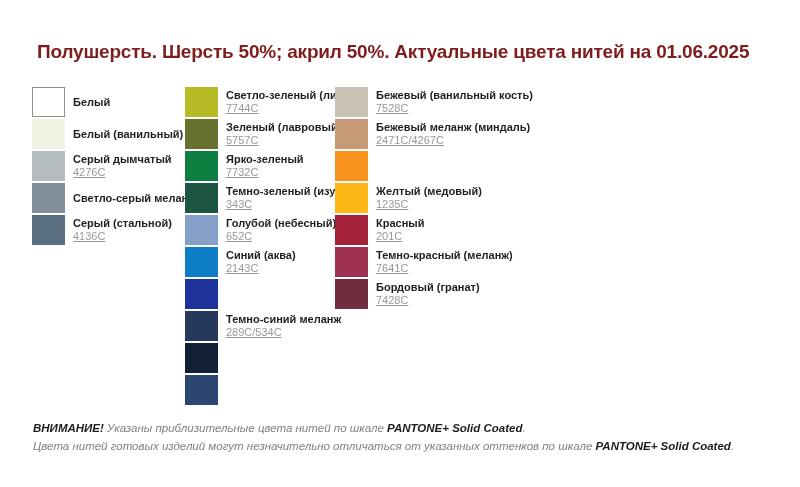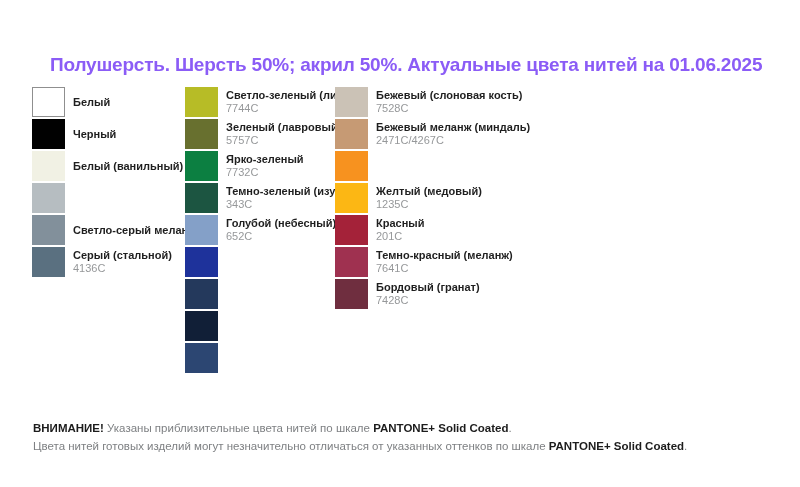--- a/index.html
+++ b/index.html
@@ -1,67 +1,65 @@
 <!DOCTYPE html>
 <html><head>
 <meta charset="utf-8">
 <style>
   html,body{margin:0;padding:0;background:#ffffff;}
   .page{
     position:relative;width:800px;height:487px;background:#ffffff;
     font-family:"Liberation Sans",sans-serif;overflow:hidden;
   }
   .title{
-    position:absolute;left:33px;top:37px;margin:17px;
-    font-size:19px;font-weight:bold;color:#8b5cf6;letter-spacing:-0.2px;
+    position:absolute;left:33px;top:37px;margin:4px;
+    font-size:19px;font-weight:bold;color:#7f1d1d;letter-spacing:-0.2px;
     white-space:nowrap;
   }
   .col{position:absolute;top:87px;}
   #col-0{left:32px;}
   #col-1{left:185px;}
   #col-2{left:335px;}
   .row{display:flex;align-items:center;height:30px;margin-bottom:2px;}
   .swatch{width:33px;height:30px;flex:0 0 33px;box-sizing:border-box;}
   .lbl{margin-left:8px;white-space:nowrap;}
   .nm{font-size:11px;font-weight:bold;color:#1f1f1f;line-height:13px;}
-  .cd{font-size:11px;font-weight:normal;color:#96989a;line-height:13px;}
+  .cd{font-size:11px;font-weight:normal;color:#96989a;line-height:13px;text-decoration:underline;}
   .footer{
     position:absolute;left:33px;top:419px;
-    font-size:11.5px;color:#7e8083;line-height:18px;
+    font-size:11.5px;color:#7e8083;line-height:18px;font-style:italic;
   }
   .footer p{margin:0;white-space:nowrap;}
   .b{font-weight:bold;color:#1c1c1c;}
 </style>
 </head>
 <body>
 
 <div class="page">
   <h1 class="title">Полушерсть. Шерсть 50%; акрил 50%. Актуальные цвета нитей на 01.06.2025</h1>
 
   <div id="col-0" class="col">
       <div class="row">
         <div class="swatch" style="background: rgb(255, 255, 255); border: 1px solid rgb(143, 143, 143);"></div>
         <div class="lbl">
           <div class="nm">Белый</div>
         </div>
       </div>
       <div class="row">
-        <div class="swatch" style="background: rgb(1, 1, 1);"></div>
-        <div class="lbl">
-          <div class="nm">Черный</div>
-        </div>
-      </div>
-      <div class="row">
         <div class="swatch" style="background: rgb(241, 241, 228);"></div>
         <div class="lbl">
           <div class="nm">Белый (ванильный)</div>
         </div>
       </div>
       <div class="row">
         <div class="swatch" style="background: rgb(182, 189, 193);"></div>
+        <div class="lbl">
+          <div class="nm">Серый дымчатый</div>
+          <div class="cd">4276C</div>
+        </div>
       </div>
       <div class="row">
         <div class="swatch" style="background: rgb(130, 144, 155);"></div>
         <div class="lbl">
           <div class="nm">Светло-серый меланж</div>
         </div>
       </div>
       <div class="row">
         <div class="swatch" style="background: rgb(90, 112, 128);"></div>
         <div class="lbl">
@@ -100,37 +98,48 @@
         </div>
       </div>
       <div class="row">
         <div class="swatch" style="background: rgb(132, 160, 200);"></div>
         <div class="lbl">
           <div class="nm">Голубой (небесный)</div>
           <div class="cd">652C</div>
         </div>
       </div>
       <div class="row">
+        <div class="swatch" style="background: rgb(13, 125, 197);"></div>
+        <div class="lbl">
+          <div class="nm">Синий (аква)</div>
+          <div class="cd">2143C</div>
+        </div>
+      </div>
+      <div class="row">
         <div class="swatch" style="background: rgb(30, 50, 155);"></div>
       </div>
       <div class="row">
         <div class="swatch" style="background: rgb(36, 57, 92);"></div>
+        <div class="lbl">
+          <div class="nm">Темно-синий меланж</div>
+          <div class="cd">289C/534C</div>
+        </div>
       </div>
       <div class="row">
         <div class="swatch" style="background: rgb(17, 31, 55);"></div>
       </div>
       <div class="row">
         <div class="swatch" style="background: rgb(44, 70, 114);"></div>
       </div>
     </div>
   <div id="col-2" class="col">
       <div class="row">
         <div class="swatch" style="background: rgb(203, 194, 182);"></div>
         <div class="lbl">
-          <div class="nm">Бежевый (слоновая кость)</div>
+          <div class="nm">Бежевый (ванильный кость)</div>
           <div class="cd">7528C</div>
         </div>
       </div>
       <div class="row">
         <div class="swatch" style="background: rgb(198, 154, 116);"></div>
         <div class="lbl">
           <div class="nm">Бежевый меланж (миндаль)</div>
           <div class="cd">2471C/4267C</div>
         </div>
       </div>

